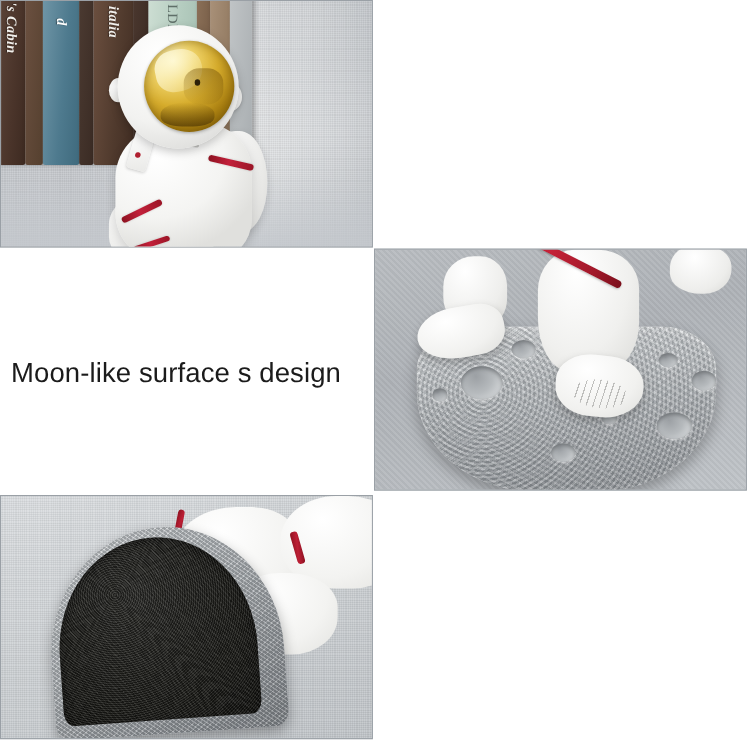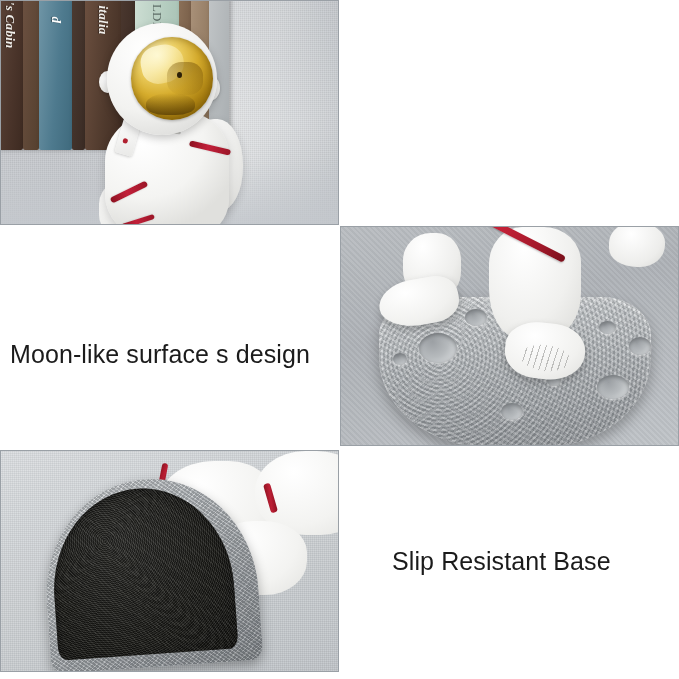--- a/index.html
+++ b/index.html
@@ -335,21 +335,21 @@
   .fb3 { left:60px;  top:70px;  width:96px;  height:74px;  border-radius:44% 46% 44% 42% / 46% 42% 46% 44%; }
   .felt-red {
     position:absolute; background: linear-gradient(100deg,#8d1220,#bd1f35 50%,#8a1020);
     border-radius:3px;
   }
   .fr1 { left:8px;  top:12px; width:6px;  height:36px; transform: rotate(11deg); }
   .fr2 { left:116px;top:32px; width:7px;  height:30px; transform: rotate(-16deg); }
 
   
   #panel-text-electroplating { left:340px; top:0;    width:339px; height:225px; padding-left:42px; }
-  #panel-text-moon           { left:0;    top:244px; width:319px; height:220px; padding-left:10px; }
+  #panel-text-moon           { left:0;    top:229px; width:319px; height:220px; padding-left:10px; }
   #panel-text-slip           { left:340px; top:450px; width:339px; height:222px; padding-left:52px; }
 </style>
 </head>
 <body>
 
 <div id="collage">
 
   <div class="panel img-panel" id="panel-astronaut">
     <div class="p1-wall">
       <div class="p1-wall-edge"></div>
@@ -437,17 +437,14 @@
       <div class="felt-red fr1"></div>
       <div class="felt-red fr2"></div>
     </div>
 
     <div class="felt-body">
       <div class="stone-rim"></div>
       <div class="felt-pad"></div>
     </div>
   </div>
 
-  <div class="panel text-panel" id="panel-text-slip">
-    <span class="feature-text">Slip Resistant Base</span>
-  </div>
 
 </div>
 
 </body></html>

